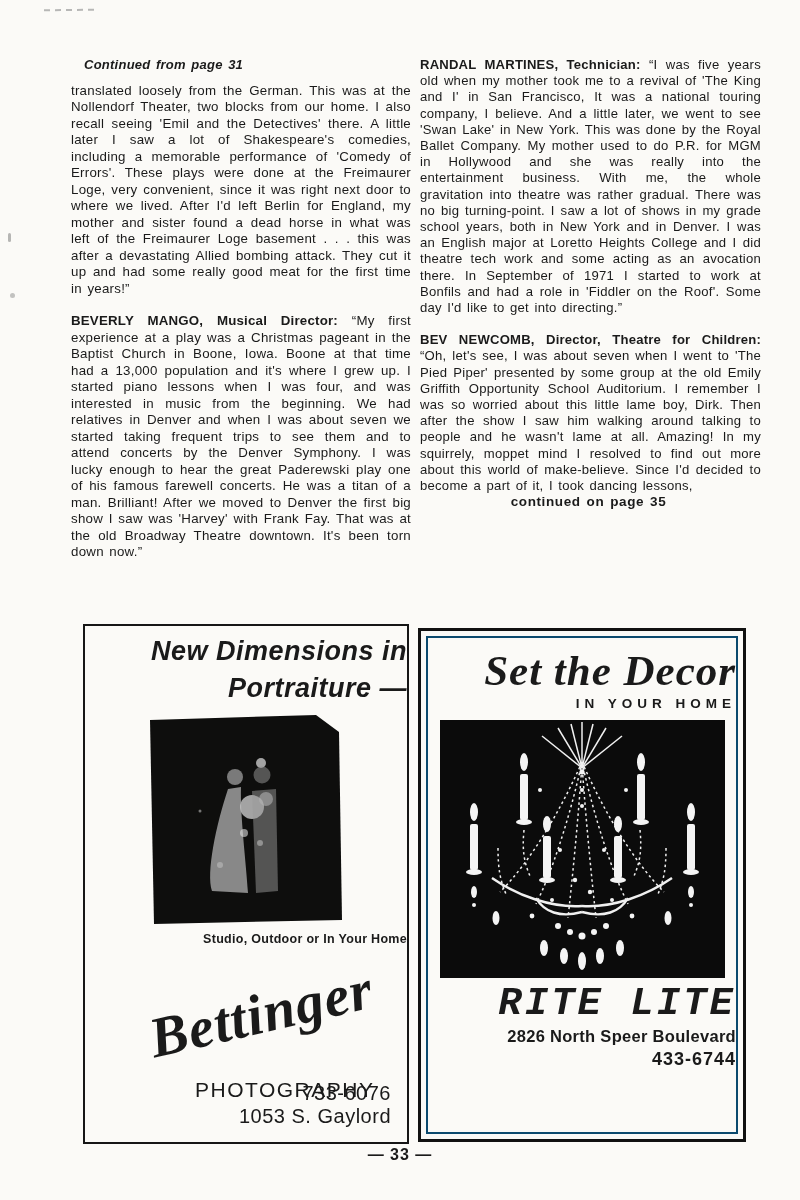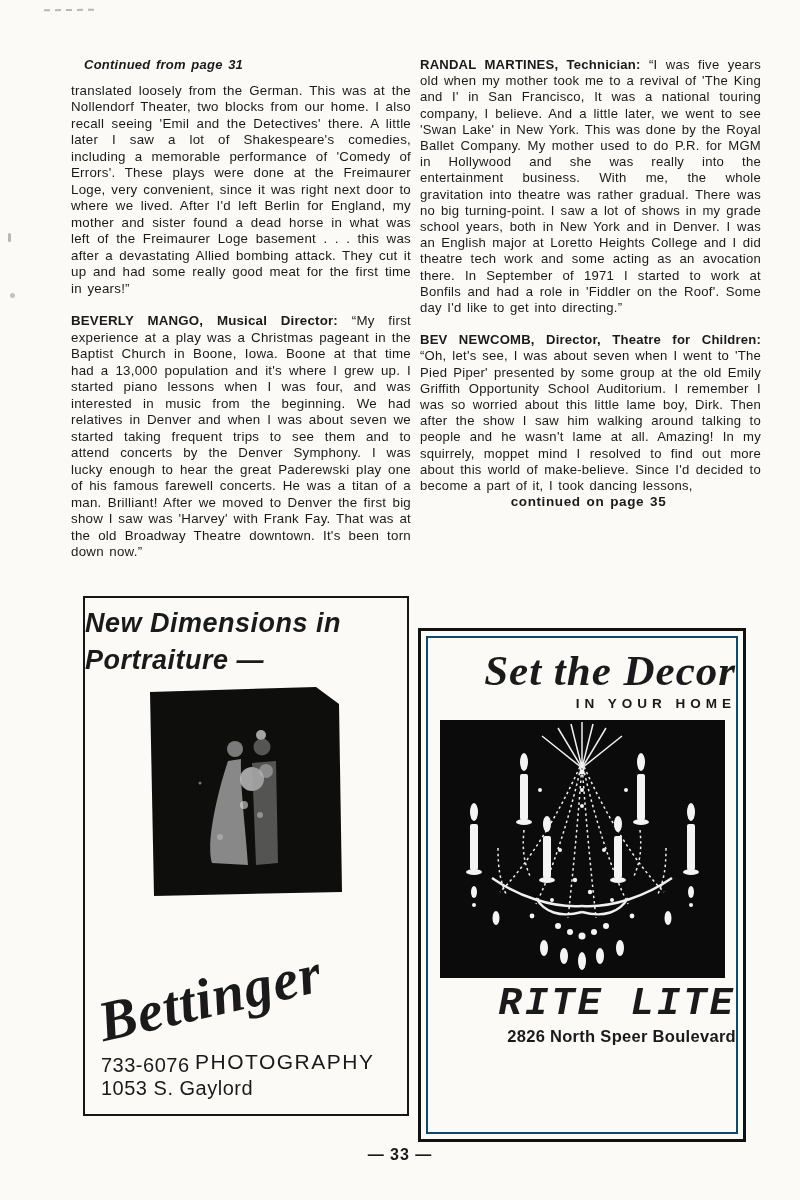--- a/index.html
+++ b/index.html
@@ -19,22 +19,22 @@
   .col { position:absolute; top:57px; width:340px; text-align:justify;
          font-size:13.3px; line-height:16.5px; letter-spacing:.25px; word-spacing:1.6px; }
   .left-col { left:71px; }
   .right-col { left:420px; width:341px; font-size:13.1px; line-height:16.2px; }
   .cont-from { font-style:italic; font-weight:bold; font-size:13px; text-align:left; margin:0 0 9px 13px; }
   p.body { margin:0 0 16px 0; }
   p.body b { letter-spacing:.2px; }
   .cont-on { text-align:center; font-weight:bold; font-size:13.5px; letter-spacing:.6px; padding-right:4px; margin-top:-2px; }
 
   
-  .ad-bt { position:absolute; left:83px; top:596px; width:326px; height:520px;
-           border:2px solid #161616; text-align:left; }
+  .ad-bt { position:absolute; left:83px; top:624px; width:326px; height:520px;
+           border:2px solid #161616; text-align:right; }
   .bt-head { font-style:italic; font-weight:bold; font-size:27px; letter-spacing:.5px; }
   .bt-head.l1 { margin-top:10px; }
   .bt-head.l2 { margin-top:6px; }
   .bt-photo { display:block; margin:11px auto 0; }
   .bt-tag { font-weight:bold; font-size:12.5px; letter-spacing:.3px; margin-top:7px; }
   .bt-brand { position:absolute; left:14px; top:392px; width:280px;
               font-family:"Liberation Serif", serif; font-style:italic; font-weight:bold;
               font-size:57px; transform:rotate(-13deg); transform-origin:left center;
               letter-spacing:1px; white-space:nowrap; }
   .bt-sub { position:absolute; left:110px; top:452px; font-size:21px; letter-spacing:1.5px; }
@@ -92,20 +92,21 @@
         <circle cx="104" cy="92" r="12" fill="#d6d6d6" opacity="0.75"></circle>
         <circle cx="118" cy="84" r="7" fill="#cccccc" opacity="0.6"></circle>
         <path d="M80,74 C68,110 58,158 64,176 L100,178 C98,146 92,100 93,72 Z" fill="#c2c2c2" opacity="0.68"></path>
         <path d="M104,76 L128,74 L130,176 L108,178 Z" fill="#9a9a9a" opacity="0.5"></path>
         <circle cx="96" cy="118" r="4" fill="#e0e0e0" opacity="0.6"></circle>
         <circle cx="112" cy="128" r="3" fill="#d0d0d0" opacity="0.5"></circle>
         <circle cx="72" cy="150" r="3" fill="#cfcfcf" opacity="0.45"></circle>
         <circle cx="52" cy="96" r="1.5" fill="#bbbbbb" opacity="0.6"></circle>
       </g>
     </svg>
+    <div class="bt-tag">Studio, Outdoor or In Your Home</div>
     <div class="bt-brand">Bettinger</div>
     <div class="bt-sub">PHOTOGRAPHY</div>
     <div class="bt-row">
       <span>733-6076</span>
       <span>1053 S. Gaylord</span>
     </div>
   </div>
 
   <div class="ad-rl">
     <div class="rl-inner">
@@ -183,17 +184,18 @@
             <circle cx="172" cy="180" r="2"></circle>
           <circle cx="92" cy="196" r="2.4"></circle>
             <circle cx="192" cy="196" r="2.4"></circle>
           <circle cx="142" cy="52" r="2.6"></circle>
             <circle cx="142" cy="70" r="2"></circle>
             <circle cx="142" cy="86" r="2"></circle>
         </g>
       </svg>
       <div class="rl-brand">RITE LITE</div>
       <div class="rl-addr1">2826 North Speer Boulevard</div>
+      <div class="rl-phone">433-6744</div>
     </div>
   </div>
 
   <div class="page-number">— 33 —</div>
 </div>
 
 </body></html>

